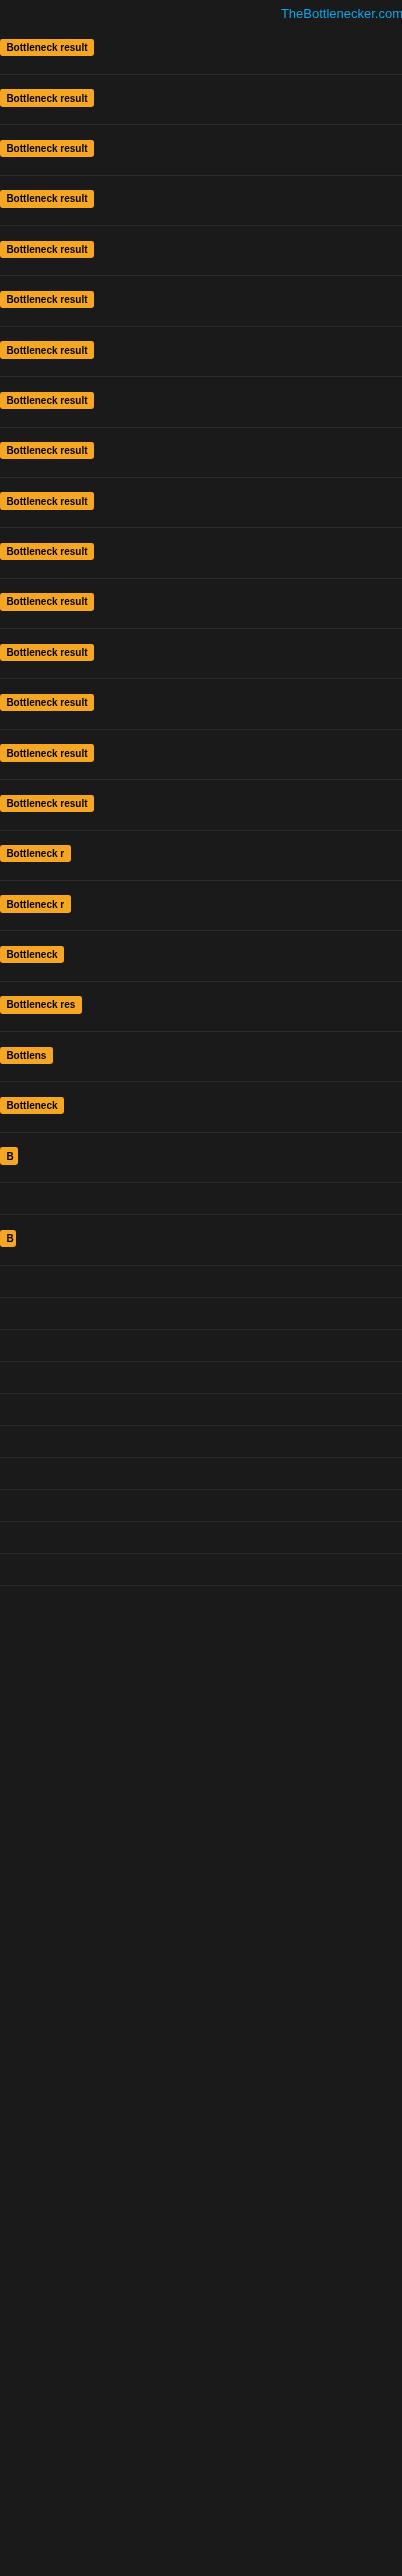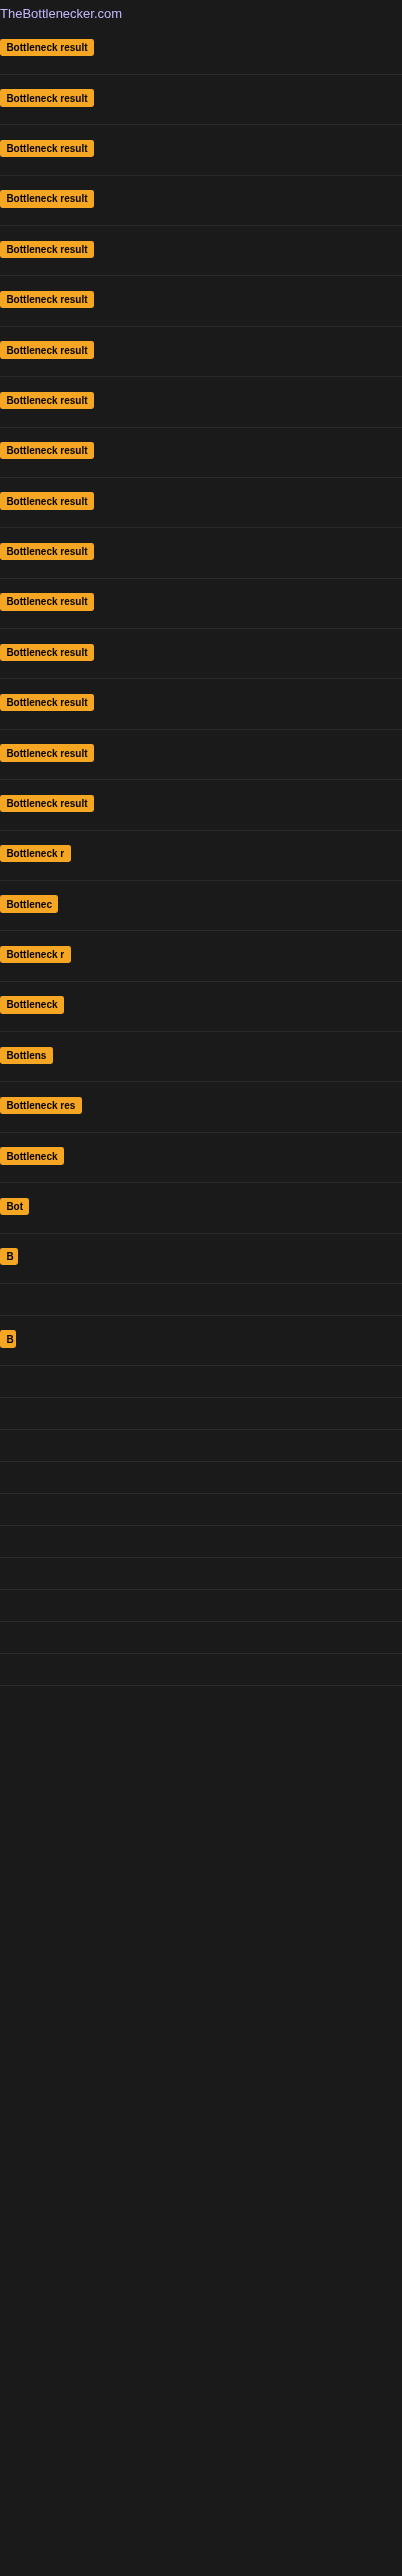--- a/index.html
+++ b/index.html
@@ -10,22 +10,22 @@
 
     body {
       width: 403px;
       min-height: 2576px;
       background-color: #1a1a1a;
       font-family: Arial, sans-serif;
       position: relative;
     }
 
     .site-title {
-      text-align: left;
-      color: #c4b5fd;
+      text-align: right;
+      color: #0ea5e9;
       font-size: 13px;
       padding: 6.4px 0 3.2px 0;
       font-weight: normal;
     }
 
     .bottleneck-badge {
       display: inline-block;
       background-color: #f5a623;
       color: #000;
       font-size: 10px;
@@ -59,27 +59,25 @@
     <div class="bottleneck-row"><div class="bottleneck-badge" style="max-width: 113px;">Bottleneck result</div></div>
     <div class="bottleneck-row"><div class="bottleneck-badge" style="max-width: 117px;">Bottleneck result</div></div>
     <div class="bottleneck-row"><div class="bottleneck-badge" style="max-width: 113px;">Bottleneck result</div></div>
     <div class="bottleneck-row"><div class="bottleneck-badge" style="max-width: 109px;">Bottleneck result</div></div>
     <div class="bottleneck-row"><div class="bottleneck-badge" style="max-width: 105px;">Bottleneck result</div></div>
     <div class="bottleneck-row"><div class="bottleneck-badge" style="max-width: 103px;">Bottleneck result</div></div>
     <div class="bottleneck-row"><div class="bottleneck-badge" style="max-width: 101px;">Bottleneck result</div></div>
     <div class="bottleneck-row"><div class="bottleneck-badge" style="max-width: 98px;">Bottleneck result</div></div>
     <div class="bottleneck-row"><div class="bottleneck-badge" style="max-width: 97px;">Bottleneck result</div></div>
     <div class="bottleneck-row"><div class="bottleneck-badge" style="max-width: 76px;">Bottleneck r</div></div>
-    <div class="bottleneck-row"><div class="bottleneck-badge" style="max-width: 64px;">Bottlenec</div></div>
     <div class="bottleneck-row"><div class="bottleneck-badge" style="max-width: 74px;">Bottleneck r</div></div>
     <div class="bottleneck-row"><div class="bottleneck-badge" style="max-width: 68px;">Bottleneck</div></div>
+    <div class="bottleneck-row"><div class="bottleneck-badge" style="max-width: 87px;">Bottleneck res</div></div>
     <div class="bottleneck-row"><div class="bottleneck-badge" style="max-width: 58px;">Bottlens</div></div>
-    <div class="bottleneck-row"><div class="bottleneck-badge" style="max-width: 87px;">Bottleneck res</div></div>
     <div class="bottleneck-row"><div class="bottleneck-badge" style="max-width: 66px;">Bottleneck</div></div>
-    <div class="bottleneck-row"><div class="bottleneck-badge" style="max-width: 32px;">Bot</div></div>
     <div class="bottleneck-row"><div class="bottleneck-badge" style="max-width: 17.7px;">B</div></div>
     <div class="bottleneck-row" style="min-height: 32px;"></div>
     <div class="bottleneck-row"><div class="bottleneck-badge" style="max-width: 16px;">B</div></div>
     <div class="bottleneck-row" style="min-height: 32px;"></div>
     <div class="bottleneck-row" style="min-height: 32px;"></div>
     <div class="bottleneck-row" style="min-height: 32px;"></div>
     <div class="bottleneck-row" style="min-height: 32px;"></div>
     <div class="bottleneck-row" style="min-height: 32px;"></div>
     <div class="bottleneck-row" style="min-height: 32px;"></div>
     <div class="bottleneck-row" style="min-height: 32px;"></div>

